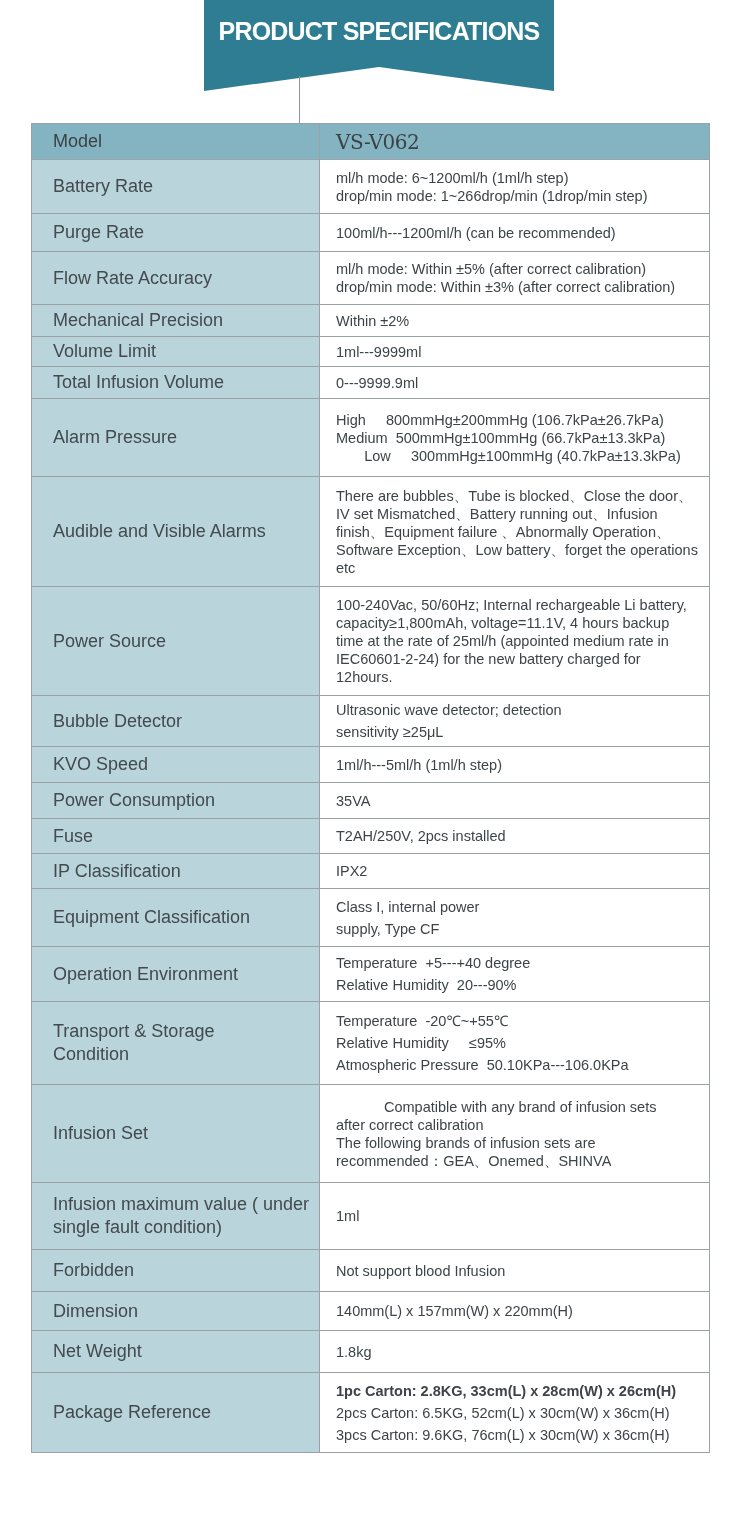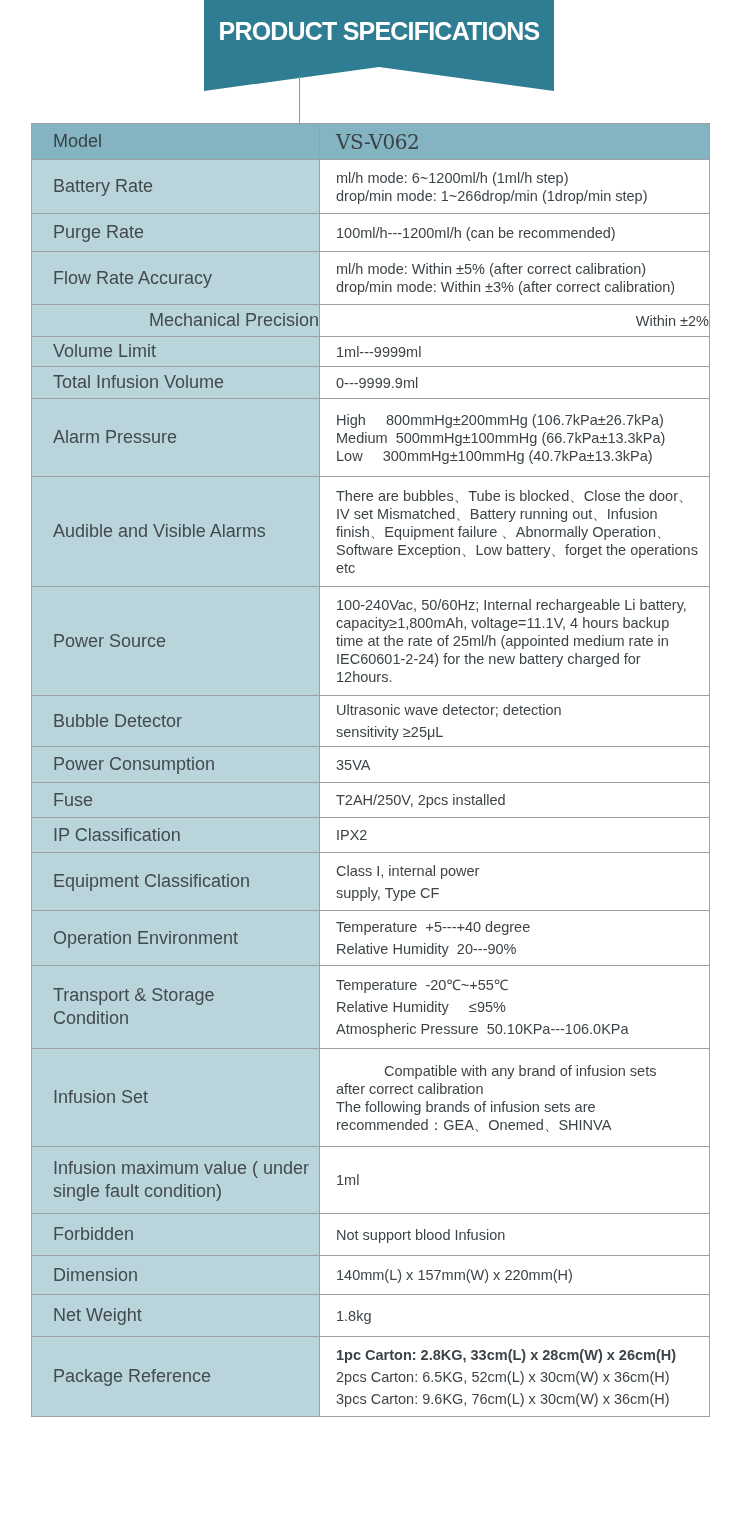--- a/index.html
+++ b/index.html
@@ -56,21 +56,21 @@
           <span class="line" style="white-space: pre;">100ml/h---1200ml/h (can be recommended)</span>
         </td>
       </tr>
       <tr style="height: 53px;">
         <td class="label">Flow Rate Accuracy</td>
         <td class="value">
           <span class="line" style="white-space: pre;">ml/h mode: Within ±5% (after correct calibration)</span>
           <span class="line" style="white-space: pre;">drop/min mode: Within ±3% (after correct calibration)</span>
         </td>
       </tr>
-      <tr style="height: 32px; text-align: right;">
+      <tr style="height: 32px;">
         <td class="label">Mechanical Precision</td>
         <td class="value">
           <span class="line" style="white-space: pre;">Within ±2%</span>
         </td>
       </tr>
       <tr style="height: 30px;">
         <td class="label">Volume Limit</td>
         <td class="value">
           <span class="line" style="white-space: pre;">1ml---9999ml</span>
         </td>
@@ -79,40 +79,46 @@
         <td class="label">Total Infusion Volume</td>
         <td class="value">
           <span class="line" style="white-space: pre;">0---9999.9ml</span>
         </td>
       </tr>
       <tr style="height: 78px;">
         <td class="label">Alarm Pressure</td>
         <td class="value">
           <span class="line" style="white-space: pre;">High     800mmHg±200mmHg (106.7kPa±26.7kPa)</span>
           <span class="line" style="white-space: pre;">Medium  500mmHg±100mmHg (66.7kPa±13.3kPa)</span>
-          <span class="line" style="white-space: pre;">Low     300mmHg±100mmHg (40.7kPa±13.3kPa)</span>
+          <span class="line" style="white-space: pre; text-align: center;">Low     300mmHg±100mmHg (40.7kPa±13.3kPa)</span>
         </td>
       </tr>
       <tr style="height: 110px;">
         <td class="label">Audible and Visible Alarms</td>
         <td class="value">
           <span class="wrap">There are bubbles、Tube is blocked、Close the door、IV set Mismatched、Battery running out、Infusion finish、Equipment failure 、Abnormally Operation、Software Exception、Low battery、forget the operations etc</span>
         </td>
       </tr>
       <tr style="height: 109px;">
         <td class="label">Power Source</td>
         <td class="value">
           <span class="wrap">100-240Vac, 50/60Hz; Internal rechargeable Li battery, capacity≥1,800mAh, voltage=11.1V, 4 hours backup time at the rate of 25ml/h (appointed medium rate in IEC60601-2-24) for the new battery charged for 12hours.</span>
         </td>
       </tr>
       <tr style="height: 51px;">
         <td class="label">Bubble Detector</td>
         <td class="value">
           <span class="line" style="white-space: pre;">Ultrasonic wave detector; detection</span>
           <span class="line gap" style="white-space: pre;">sensitivity ≥25μL</span>
+        </td>
+      </tr>
+      <tr style="height: 36px;">
+        <td class="label">KVO Speed</td>
+        <td class="value">
+          <span class="line" style="white-space: pre;">1ml/h---5ml/h (1ml/h step)</span>
         </td>
       </tr>
       <tr style="height: 36px;">
         <td class="label">Power Consumption</td>
         <td class="value">
           <span class="line" style="white-space: pre;">35VA</span>
         </td>
       </tr>
       <tr style="height: 35px;">
         <td class="label">Fuse</td>

